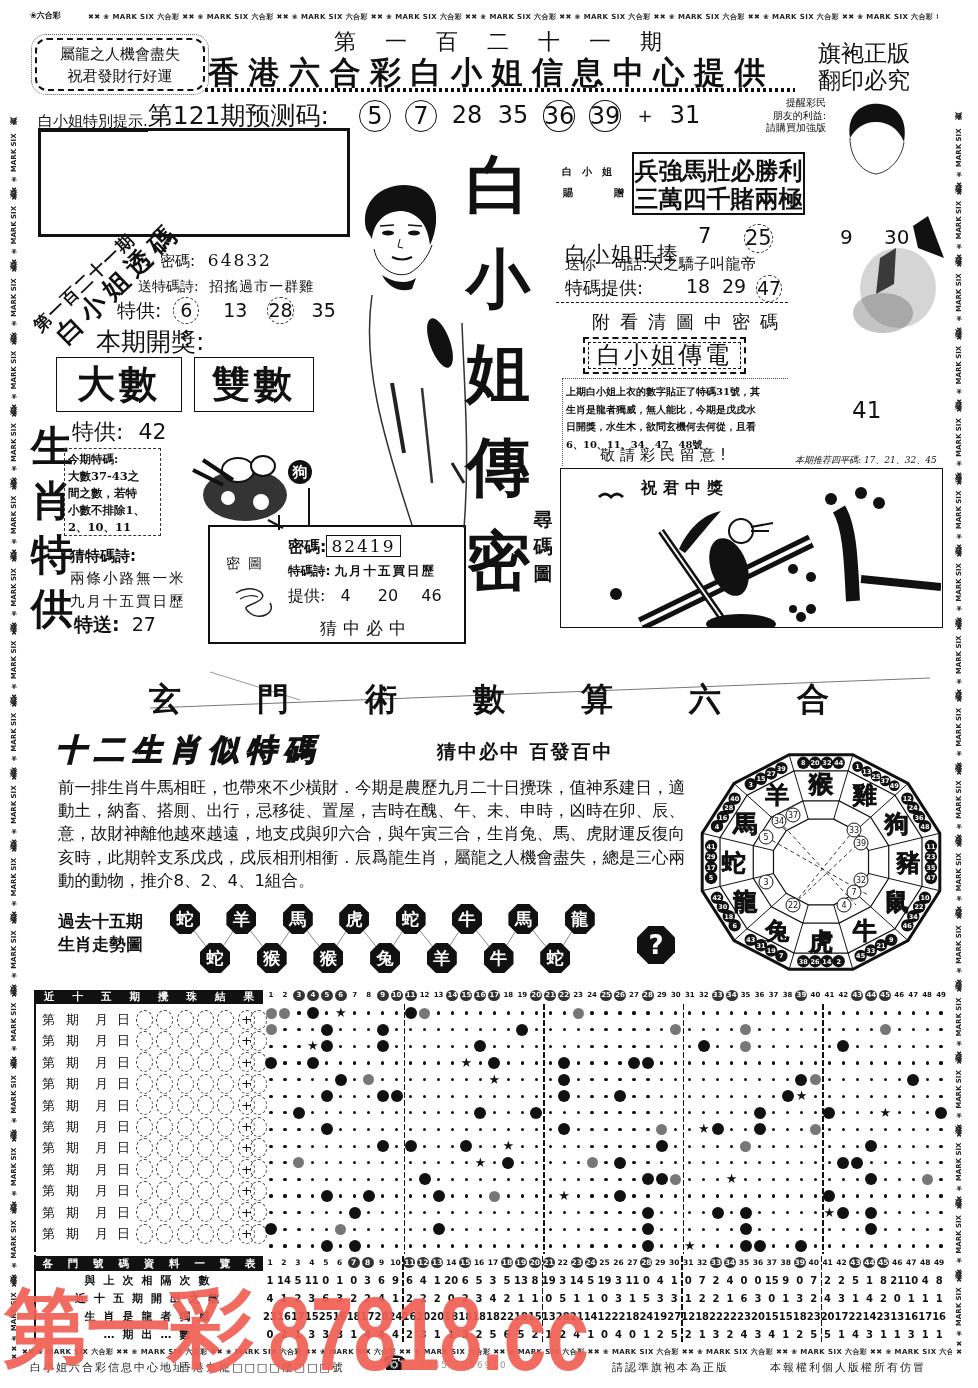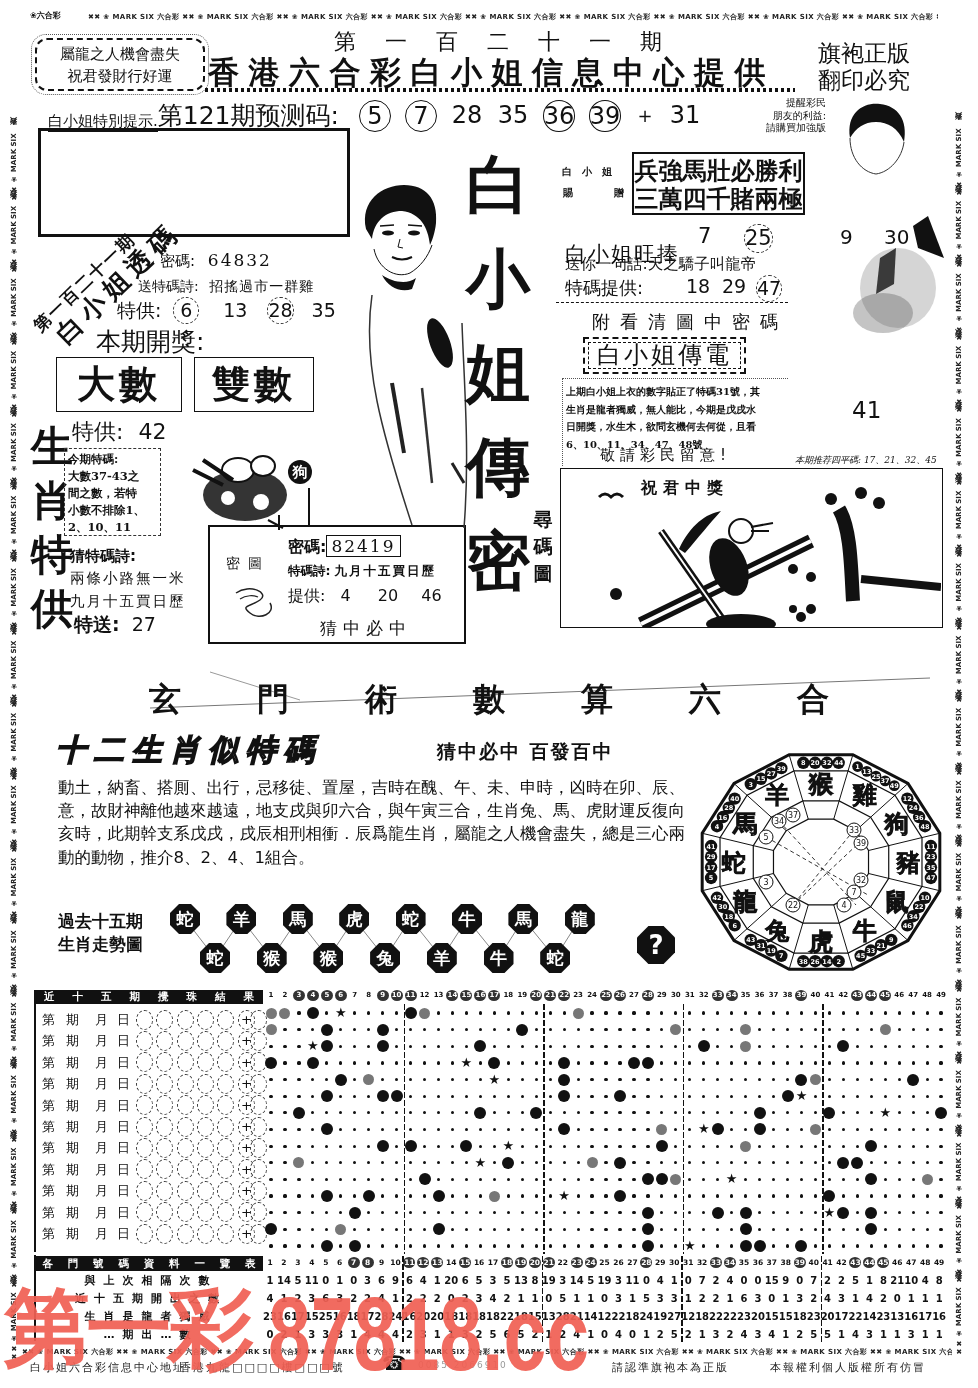--- a/index.html
+++ b/index.html
@@ -10,21 +10,21 @@
 .b{font-weight:bold}
 .nw{white-space:nowrap}
 .strip-h{height:12px;white-space:nowrap;overflow:hidden;font-size:7px;font-weight:bold;line-height:12px;letter-spacing:.4px;color:#222}
 .strip-v{width:14px;writing-mode:vertical-rl;transform:rotate(180deg);white-space:nowrap;overflow:hidden;font-size:7px;font-weight:bold;line-height:14px;color:#222}
 .slogan-outer{left:31px;top:34px;width:178px;height:61px;border:1px dotted #555;border-radius:15px}
 .slogan{left:35px;top:38px;width:170px;height:53px;border:2px dashed #111;border-radius:12px;font-size:15px;line-height:22px;text-align:center;padding-top:3px}
 .issue{left:334px;top:27px;font-size:22px;letter-spacing:29px;white-space:nowrap}
 .title{left:208px;top:52px;font-size:31px;letter-spacing:9.5px;font-weight:bold;white-space:nowrap}
 .ornament{left:205px;top:88px;width:590px;height:4px;background:repeating-linear-gradient(90deg,#111 0 3px,transparent 3px 6px)}
 .copyright{left:818px;top:40px;font-size:23px;line-height:27px;white-space:nowrap}
-.pred-label{left:48px;top:99px;white-space:nowrap}
+.pred-label{left:38px;top:99px;white-space:nowrap}
 .pred-small{font-size:15px;border-bottom:1.5px solid #111;display:inline-block;vertical-align:bottom}
 .pred-big{font-size:25px;display:inline-block;vertical-align:bottom}
 .pred-nums{left:352px;top:99px;display:flex;height:34px}
 .pn{width:46px;display:flex;align-items:center;justify-content:center;font-size:24px}
 .pn span{display:inline-block;min-width:32px;height:32px;line-height:31px;text-align:center}
 .pn.c span{border:1.5px solid #111;border-radius:50%}
 .pn.plus{width:34px;font-size:18px}
 .reminder{left:738px;top:97px;width:88px;font-size:10px;line-height:12.5px;text-align:right;white-space:nowrap}
 .empty-box{left:38px;top:128px;width:312px;height:109px;border:3px solid #111}
 .diag{left:30px;top:322px;transform:rotate(-44deg);transform-origin:0 0;white-space:nowrap}
@@ -317,20 +317,21 @@
   <span>術</span>
   <span>數</span>
   <span>算</span>
   <span>六</span>
   <span>合</span>
 </div>
 
 <div class="a art-title">十二生肖似特碼</div>
 <div class="a tagline">猜中必中 百發百中</div>
 <div class="a para">
+  <div>前一排生肖牛馬相旺，也帶來不少橫財．今期是農歷九月二十日攪珠，值神系建日，適</div>
   <div>動土，納畜、搭厠、出行，忌移徒、置屋，吉時在醜、午、未、申時，凶時在卯、辰、</div>
   <div>意，故財神離他越來越遠，地支戌與卯六合，與午寅三合，生肖兔、馬、虎財運反復向</div>
   <div>亥時，此期幹支系戊戌，戌辰相刑相衝．辰爲龍生肖，屬龍之人機會盡失，總是三心兩</div>
   <div>動的動物，推介8、2、4、1組合。</div>
 </div>
 
 <div class="a b nw" style="left:58px;top:910px;font-size:17px;line-height:23px">
   <div>過去十五期</div>
   <div>生肖走勢圖</div>
 </div>

